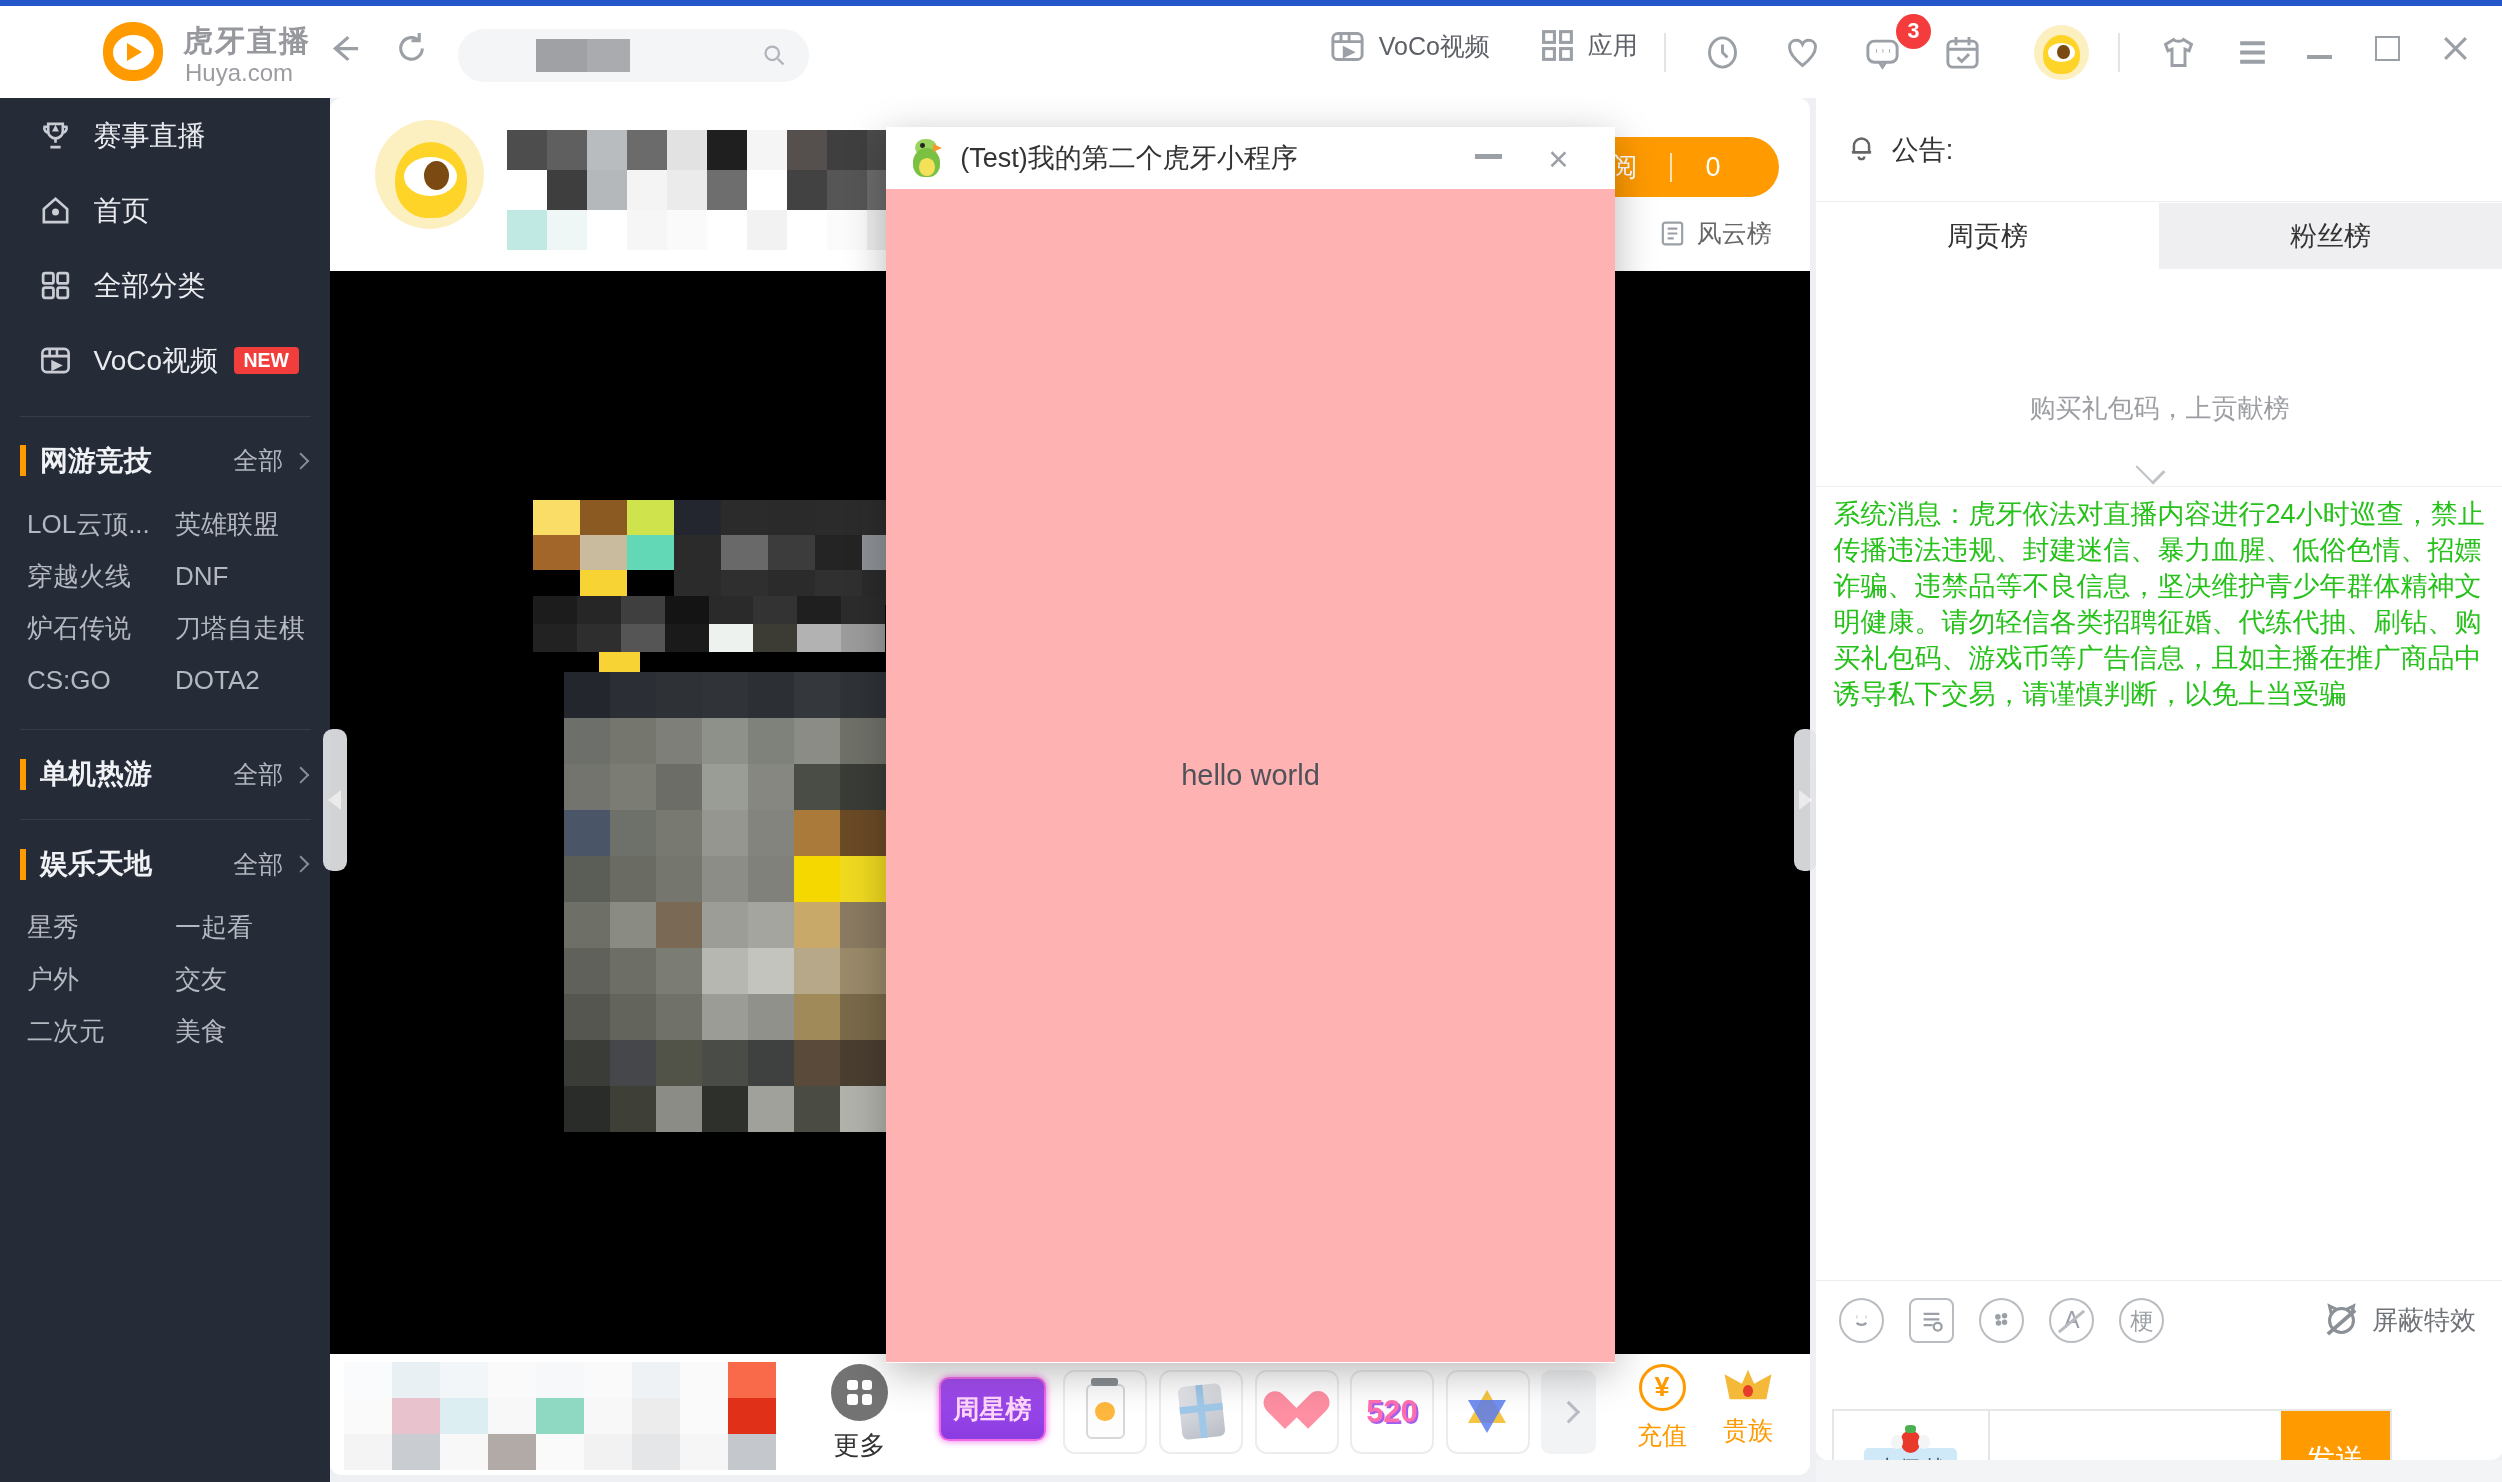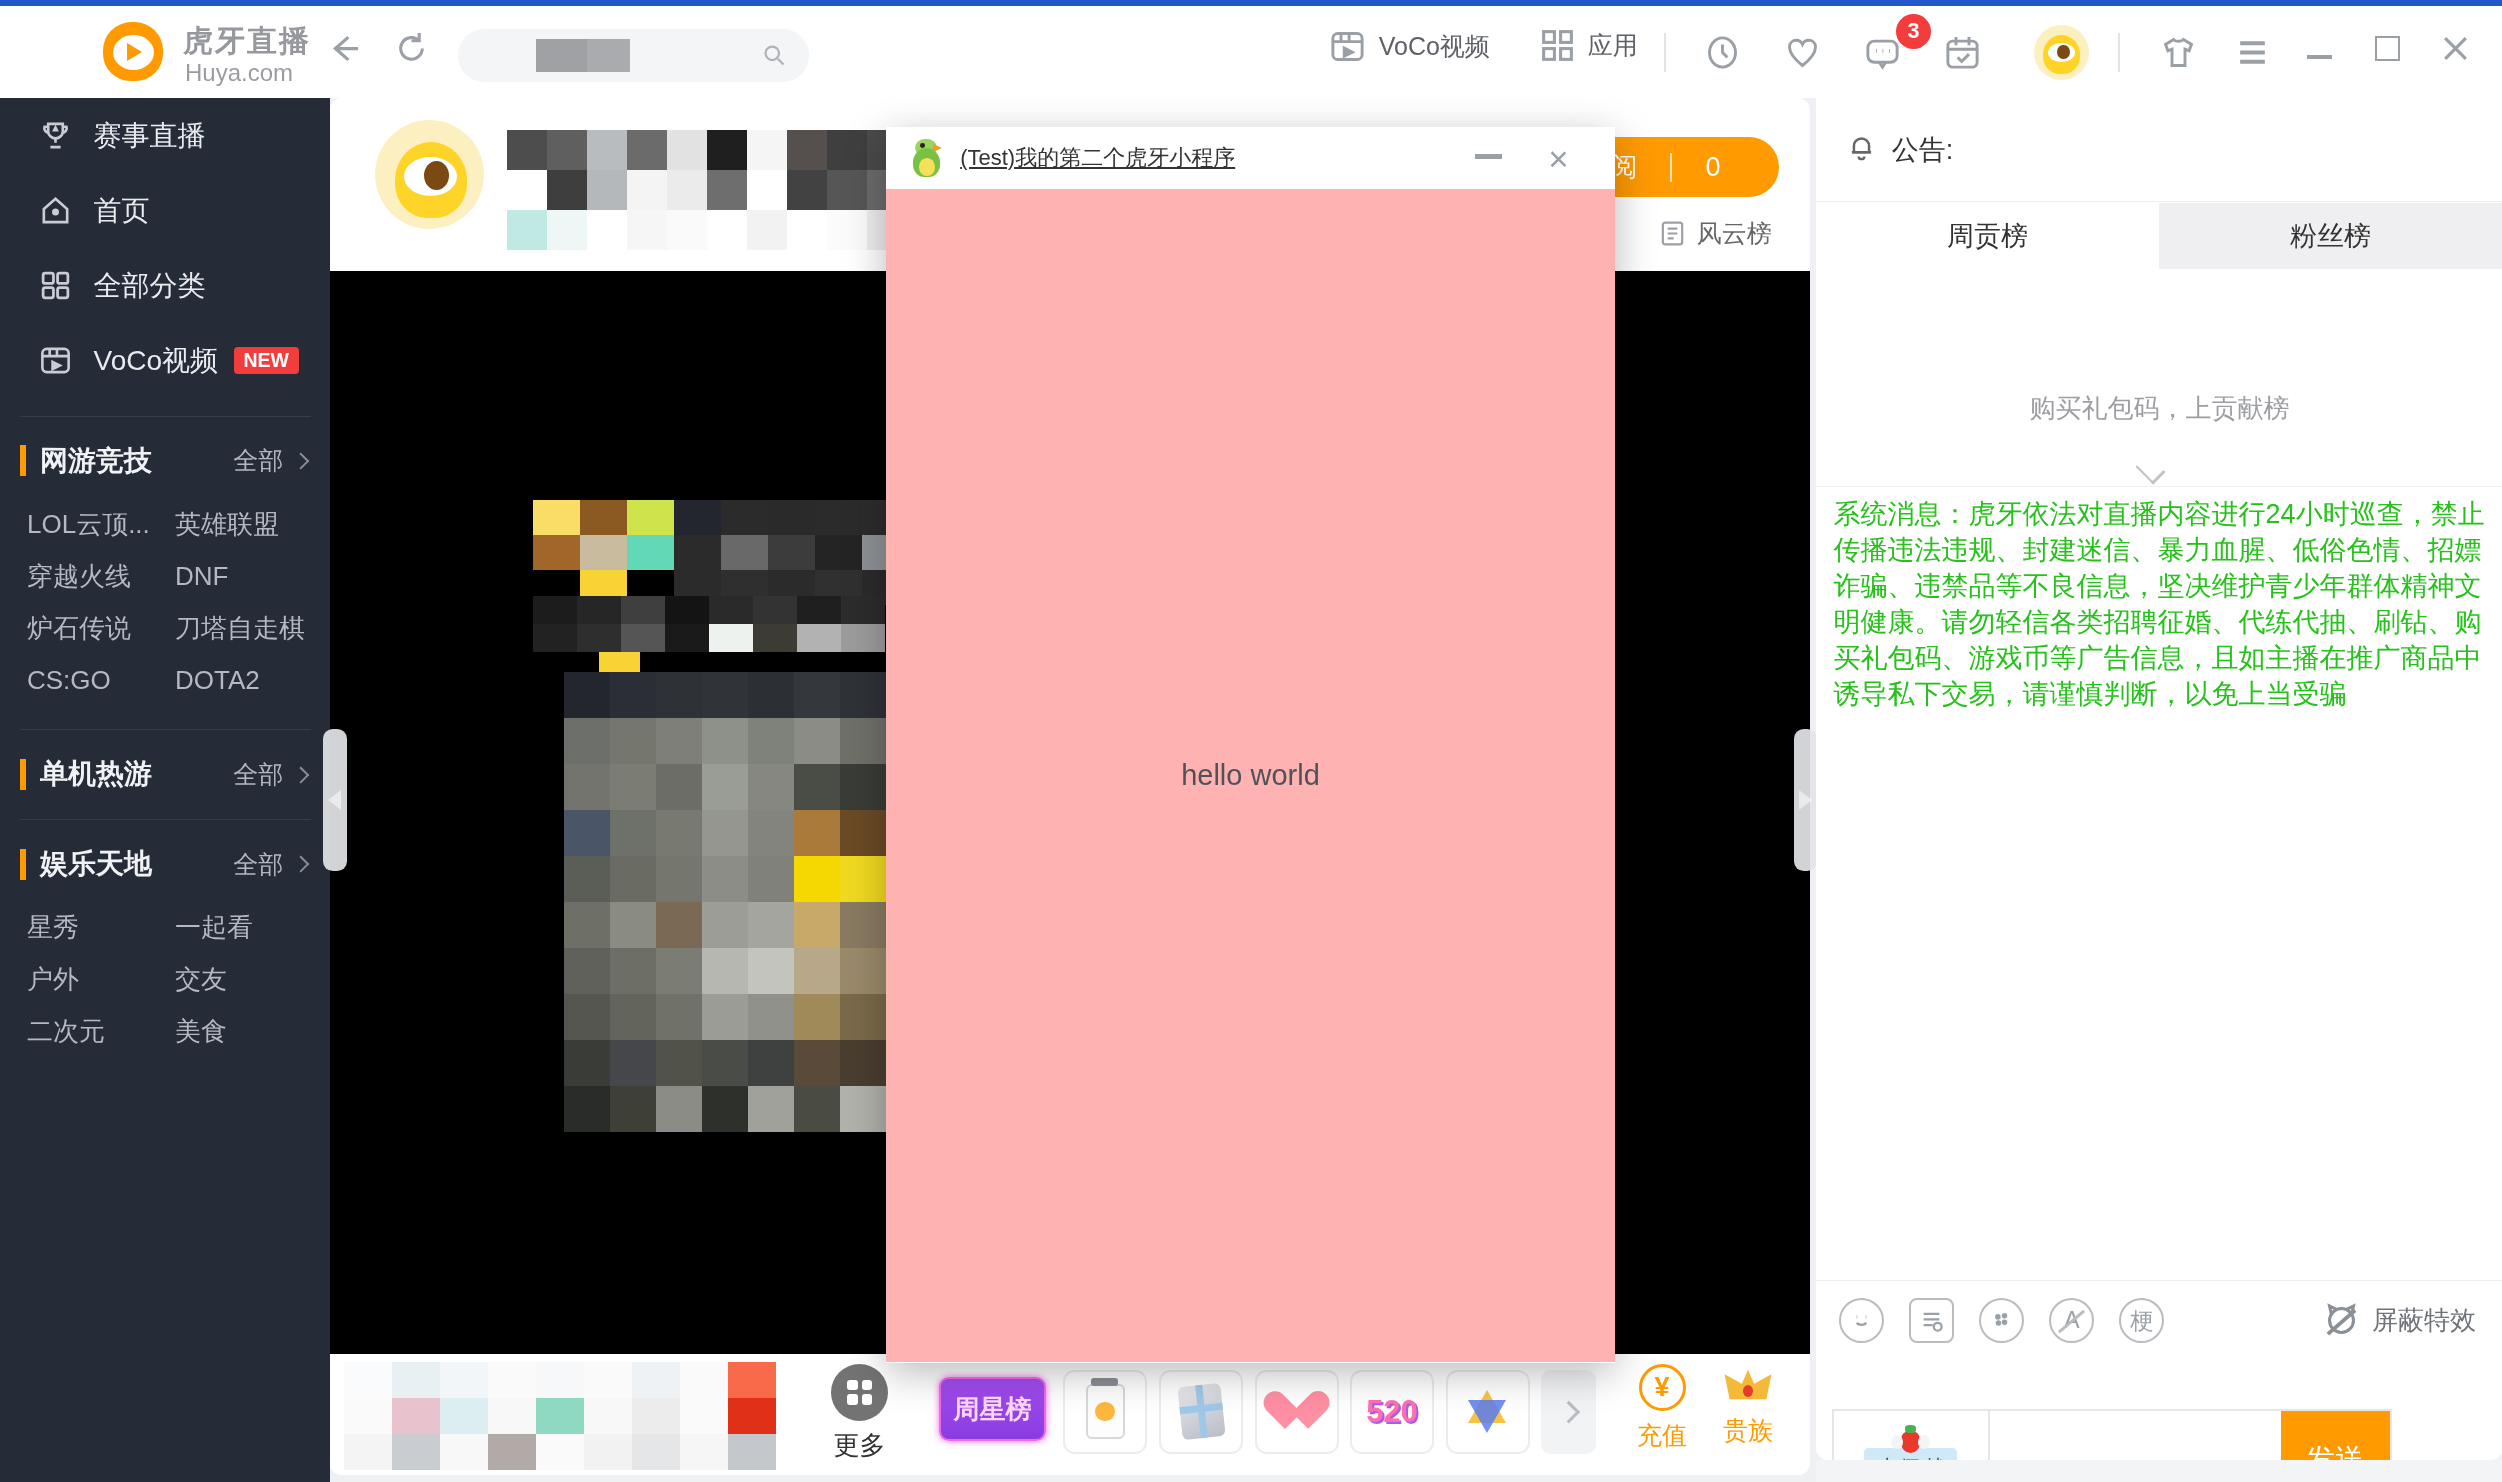--- a/index.html
+++ b/index.html
@@ -103,21 +103,21 @@
     font-size:27px; font-weight:bold; display:flex; align-items:center; justify-content:center; margin:0 auto; }
   .orange-label { font-size:25px; color:#ff9a00; margin-top:7.8px; }
   #noble { left:1383px; top:9.8px; width:70px; text-align:center; position:absolute; }
   .crown { width:51px; height:37px; margin:5.9px auto 3.9px; background:#f5b93a;
     clip-path:polygon(50% 0,62% 38%,96% 12%,86% 80%,14% 80%,4% 12%,38% 38%); position:relative; }
   .crown::after { content:""; position:absolute; left:20.5px; top:15.6px; width:9.8px; height:11.7px; background:#e83c2a; border-radius:50%; }
 
   
   #popup { left:886px; top:127px; width:729px; height:1236px; box-shadow:0 9.8px 39px rgba(0,0,0,.28); z-index:50; }
   #popup-titlebar { position:absolute; left:0; top:0; width:729px; height:62px; background:#fff; display:flex; align-items:center; }
-  #popup-title { font-size:22px; color:#333; margin-left:13.7px;text-decoration:underline; }
+  #popup-title { font-size:27px; color:#333; margin-left:13.7px; }
   .parrot { position:relative; width:39px; height:43px; margin-left:21.5px; }
   .parrot .p-body { position:absolute; left:5.9px; top:11.7px; width:27px; height:29px; background:#7ac143; border-radius:50% 50% 42% 42%; }
   .parrot .p-belly { position:absolute; left:11.7px; top:21.5px; width:15.6px; height:17.6px; background:#f5e05a; border-radius:50%; }
   .parrot .p-head { position:absolute; left:7.8px; top:2px; width:21.5px; height:17.6px; background:#9ad45e; border-radius:50%; }
   .parrot .p-eye { position:absolute; left:12.7px; top:6.8px; width:4.9px; height:4.9px; background:#222; border-radius:50%; }
   .parrot .p-beak { position:absolute; left:25px; top:7.8px; width:0; height:0; border-left:9.8px solid #f59a2a;
     border-top:4.9px solid transparent; border-bottom:4.9px solid transparent; }
   #popup-min { position:absolute; right:113px; top:27px; width:27px; height:4.9px; background:#9ba0a7; }
   #popup-close { position:absolute; right:39px; top:13.7px; width:35px; height:35px; color:#9ba0a7; font-size:35px; line-height:35px; text-align:center; }
   #popup-body { position:absolute; left:0; top:62px; width:729px; height:1173px;

